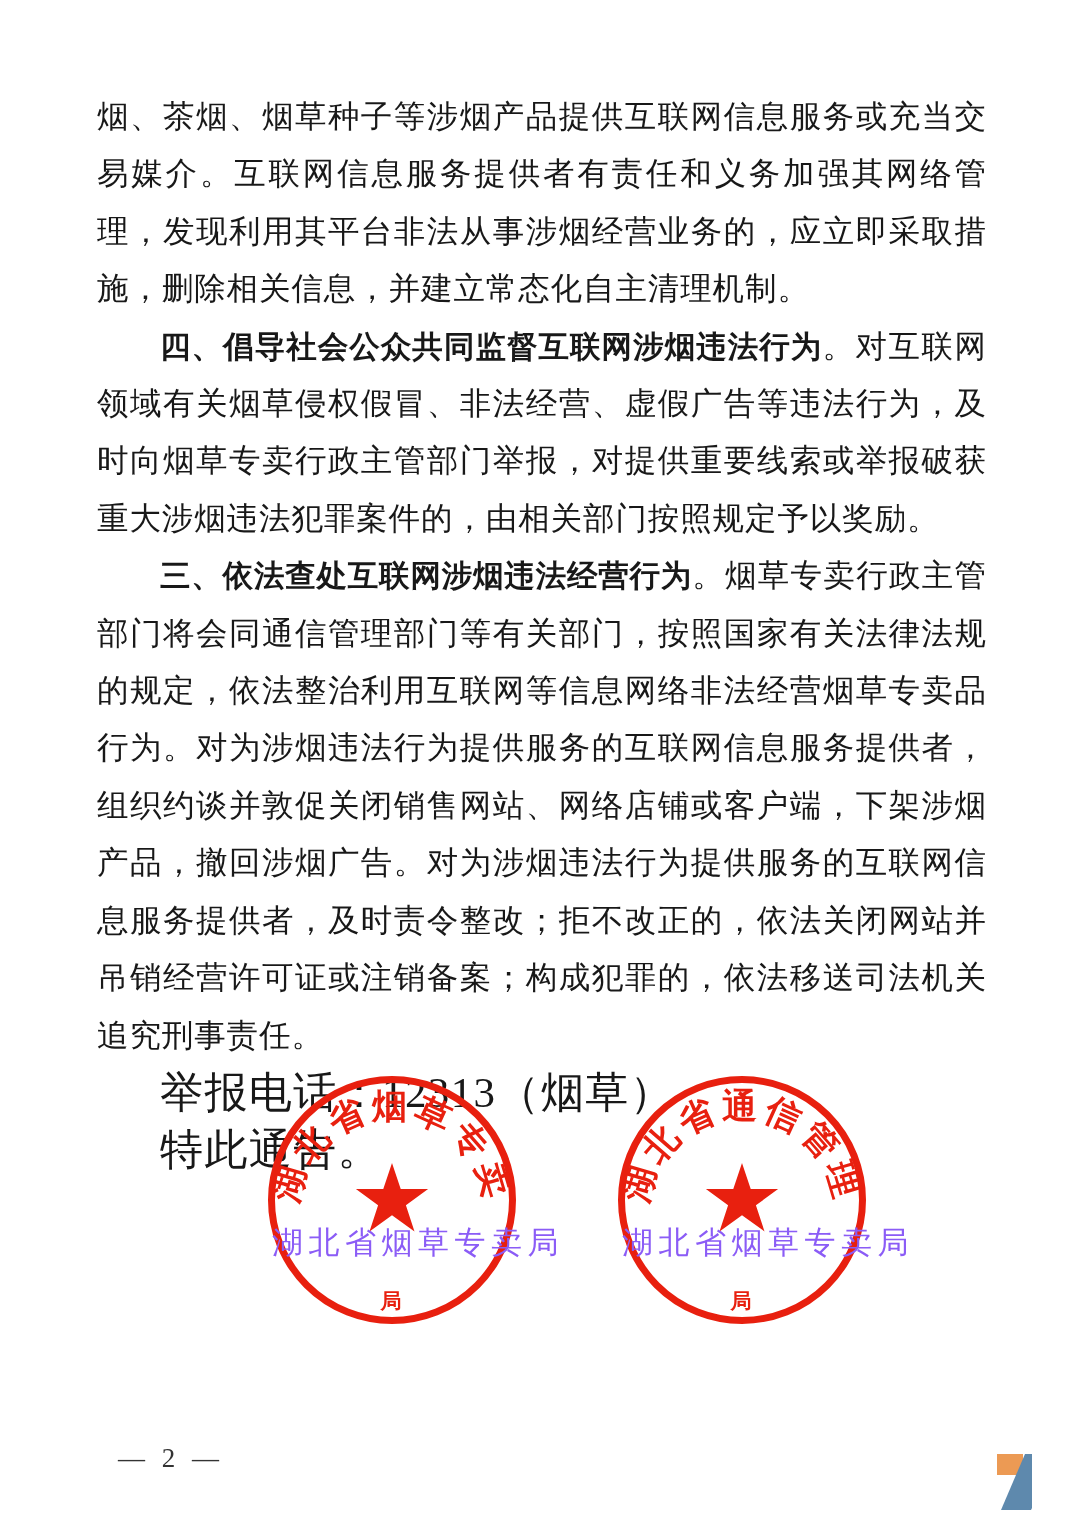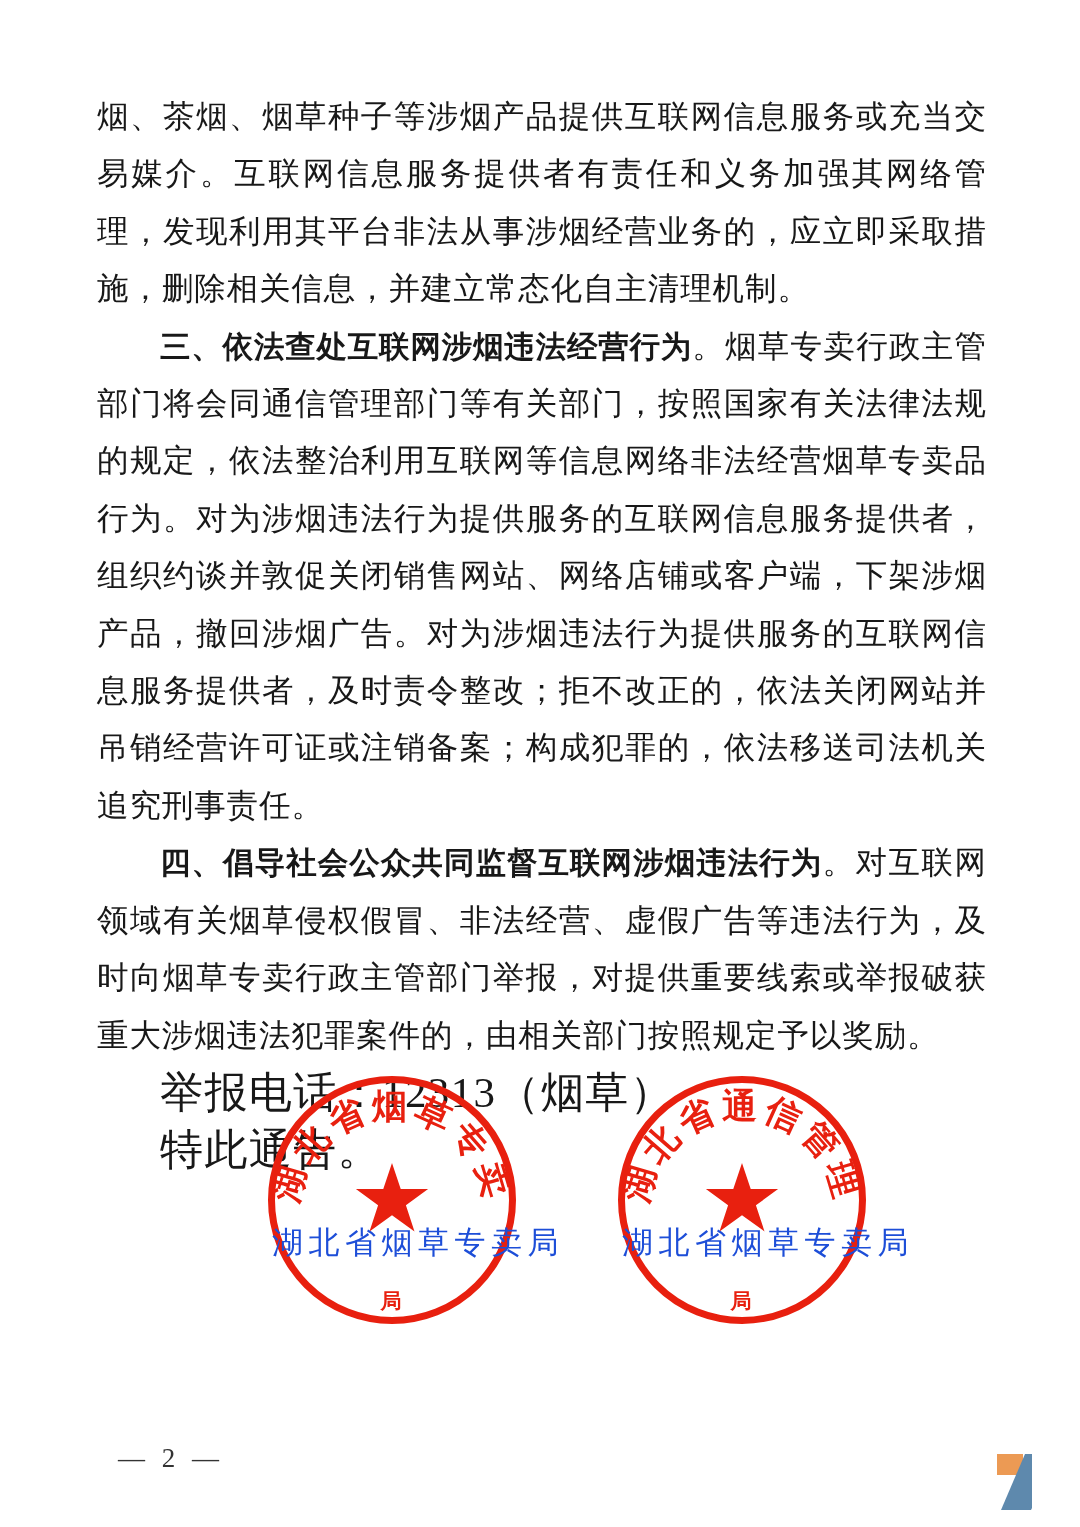--- a/index.html
+++ b/index.html
@@ -129,21 +129,21 @@
     font-weight: 700;
     fill: #e8200f;
     letter-spacing: 2px;
   }
 
   
   .signature {
     position: absolute;
     font-size: 31px;
     letter-spacing: 5.5px;
-    color: #1d4ed8;
+    color: #8b5cf6;
     white-space: nowrap;
     font-family: "Liberation Serif", "DejaVu Serif", serif;
   }
 
   .sig-date {
     position: absolute;
     font-size: 30px;
     letter-spacing: 3px;
     color: #181818;
     white-space: nowrap;
@@ -172,23 +172,23 @@
 </style>
 </head>
 <body>
 
 <div id="page">
 
   <div class="doc-body">
 
     <p class="para">烟、茶烟、烟草种子等涉烟产品提供互联网信息服务或充当交易媒介。互联网信息服务提供者有责任和义务加强其网络管理，发现利用其平台非法从事涉烟经营业务的，应立即采取措施，删除相关信息，并建立常态化自主清理机制。</p>
 
+    <p class="para indent"><span class="sec-head">四、倡导社会公众共同监督互联网涉烟违法行为</span><span>。对互联网领域有关烟草侵权假冒、非法经营、虚假广告等违法行为，及时向烟草专卖行政主管部门举报，对提供重要线索或举报破获重大涉烟违法犯罪案件的，由相关部门按照规定予以奖励。</span></p>
+
     <p class="para indent"><span class="sec-head">三、依法查处互联网涉烟违法经营行为</span><span>。烟草专卖行政主管部门将会同通信管理部门等有关部门，按照国家有关法律法规的规定，依法整治利用互联网等信息网络非法经营烟草专卖品行为。对为涉烟违法行为提供服务的互联网信息服务提供者，组织约谈并敦促关闭销售网站、网络店铺或客户端，下架涉烟产品，撤回涉烟广告。对为涉烟违法行为提供服务的互联网信息服务提供者，及时责令整改；拒不改正的，依法关闭网站并吊销经营许可证或注销备案；构成犯罪的，依法移送司法机关追究刑事责任。</span></p>
-
-    <p class="para indent"><span class="sec-head">四、倡导社会公众共同监督互联网涉烟违法行为</span><span>。对互联网领域有关烟草侵权假冒、非法经营、虚假广告等违法行为，及时向烟草专卖行政主管部门举报，对提供重要线索或举报破获重大涉烟违法犯罪案件的，由相关部门按照规定予以奖励。</span></p>
 
     <p class="line-plain">举报电话：12313（烟草）</p>
 
     <p class="line-plain">特此通告。</p>
 
   </div>
 
   <div class="seal-zone">
 
     <div class="seal" style="left:268px; top:12px;">

